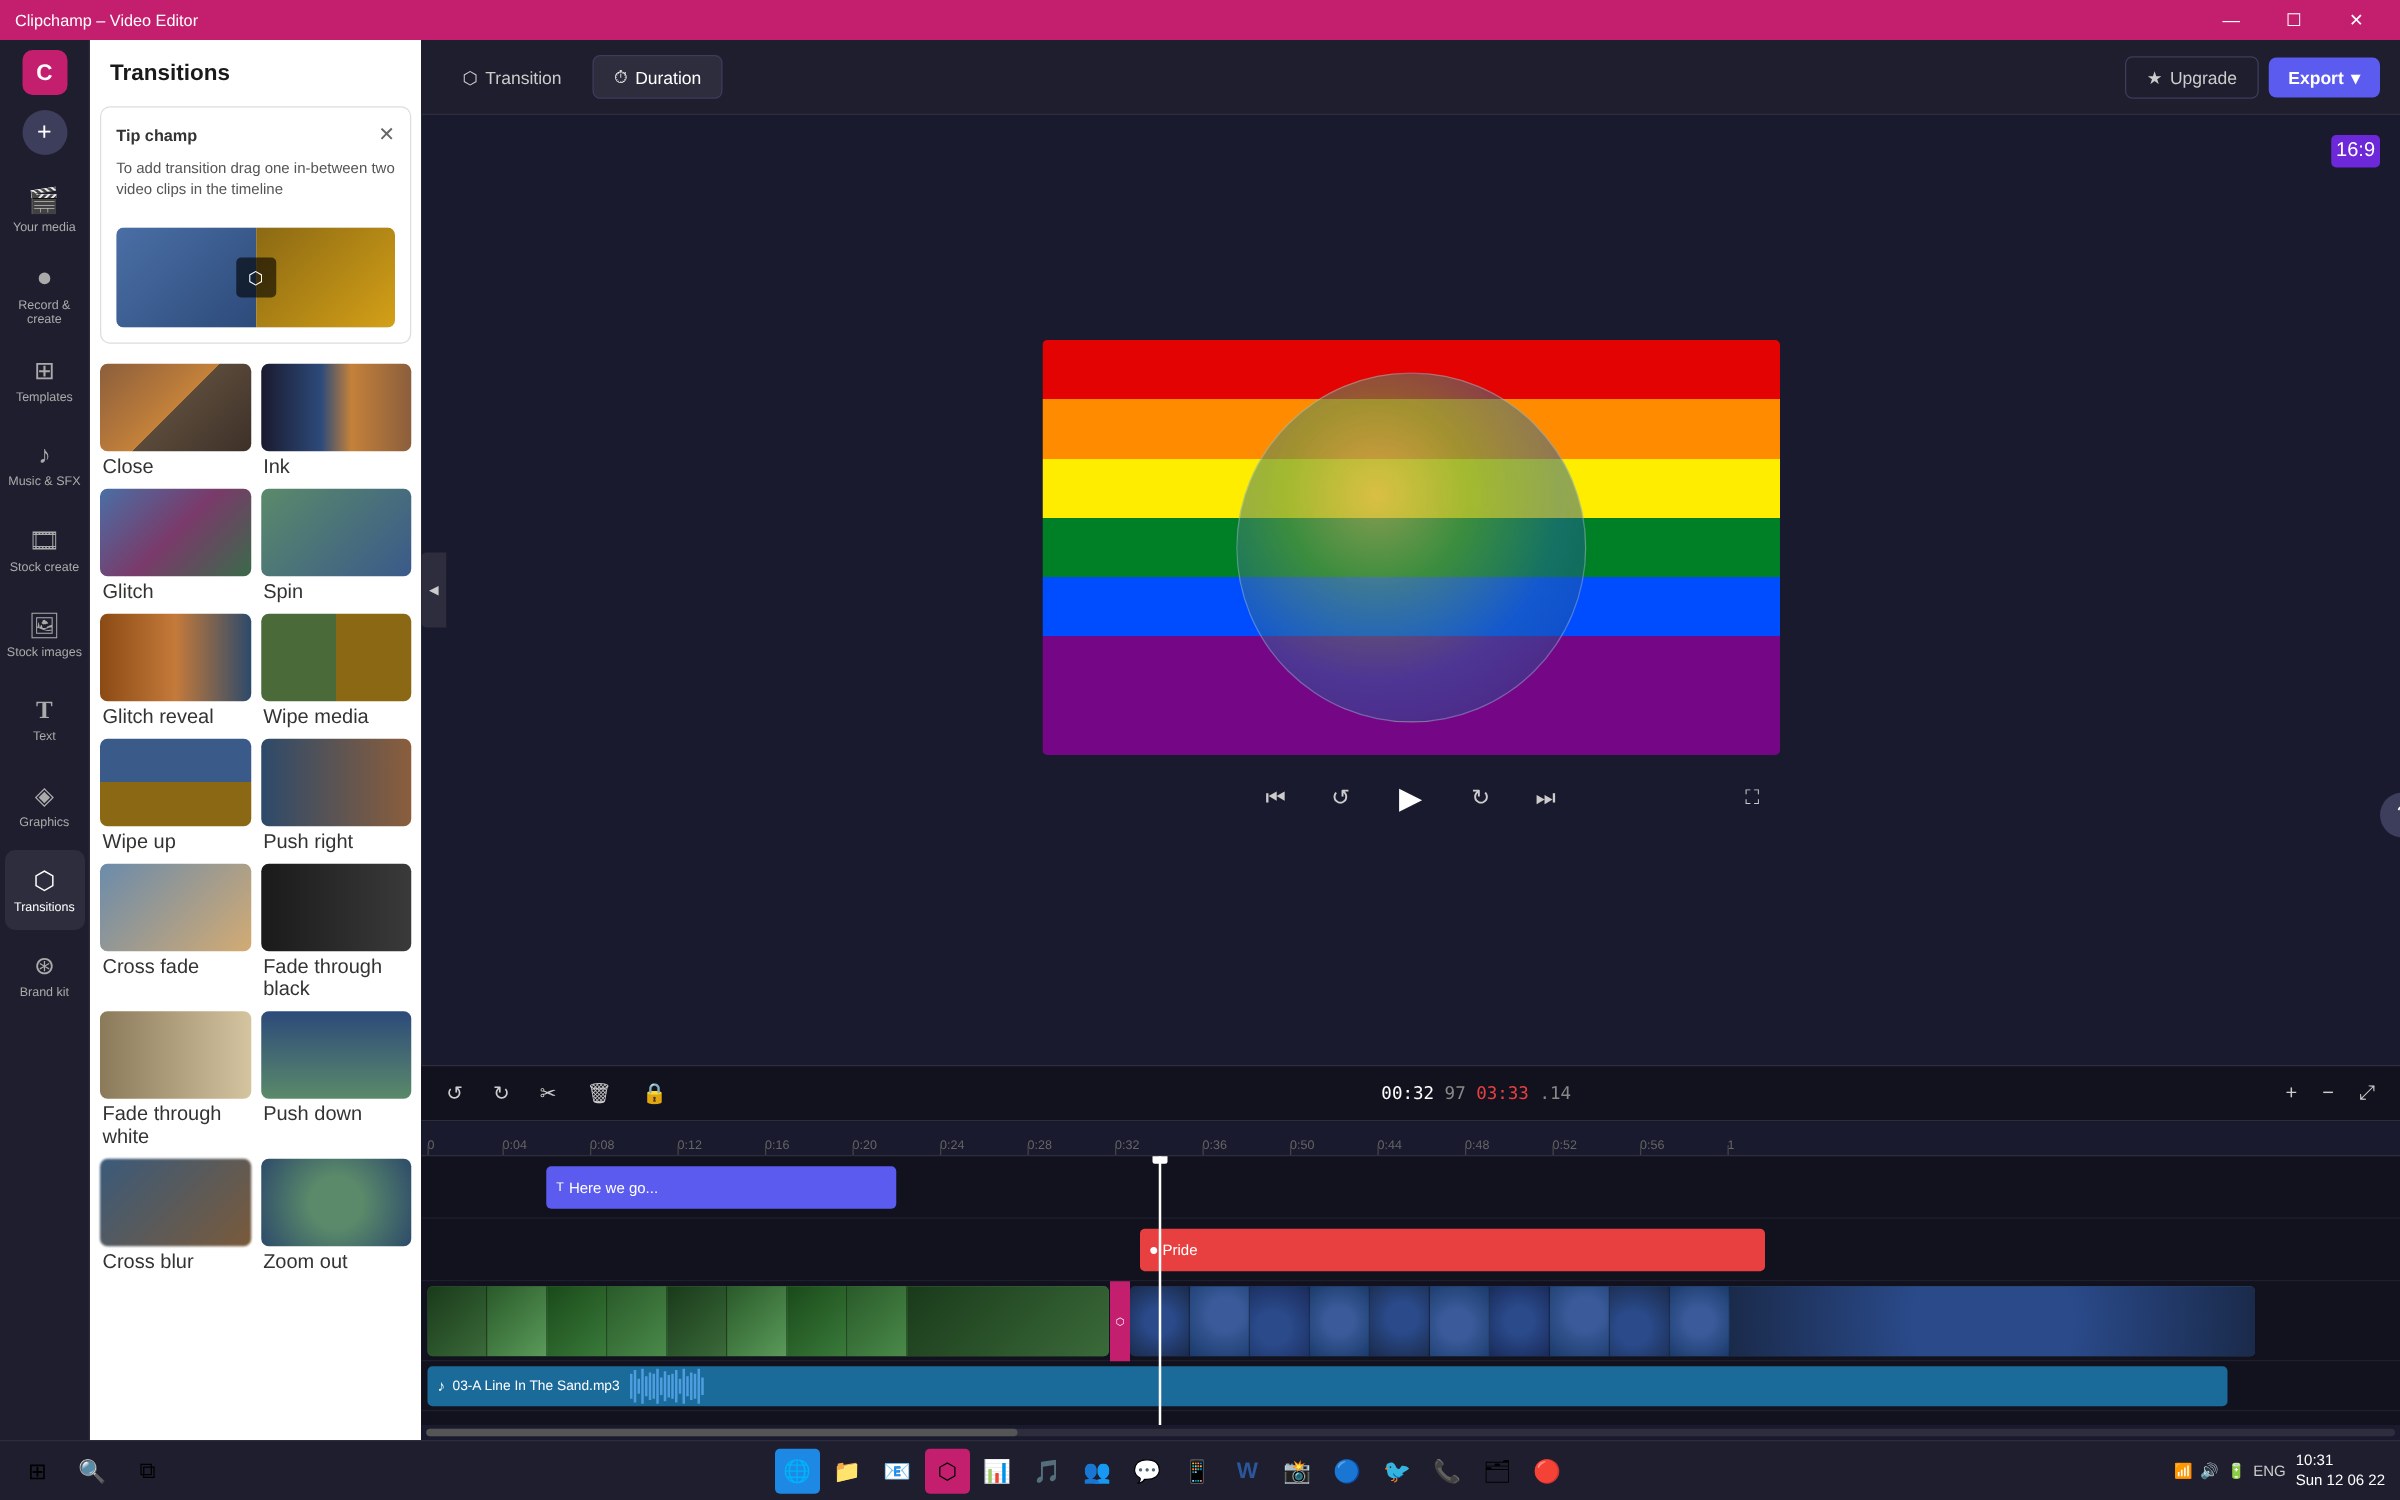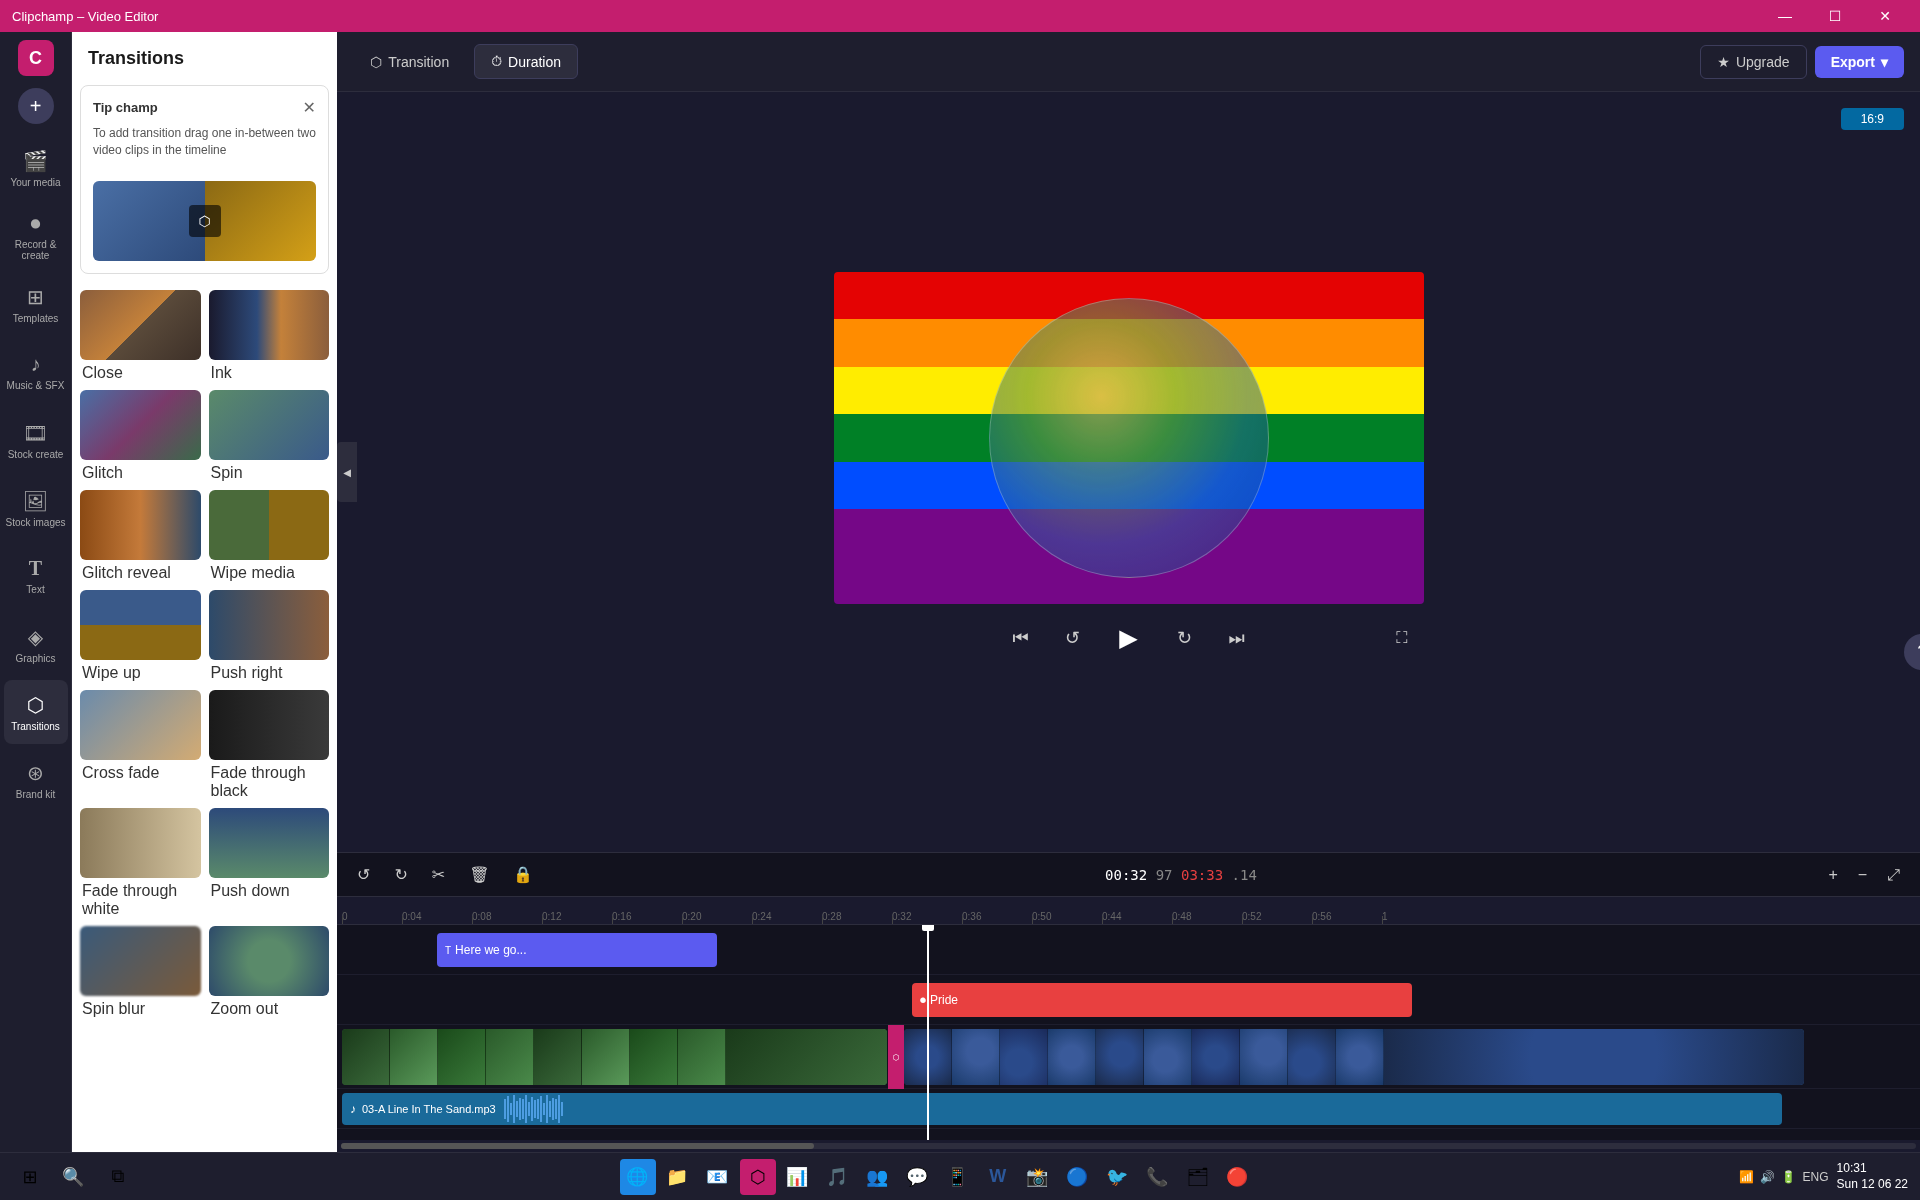--- a/index.html
+++ b/index.html
@@ -219,24 +219,24 @@
       align-items: center;
       justify-content: center;
       padding: 16px;
       position: relative;
       min-height: 0;
     }
     .aspect-badge {
       position: absolute;
       top: 16px;
       right: 16px;
-      background: #0369a1;
+      background: #6d28d9;
       color: white;
-      font-size: 12px;
-      padding: 4px 20px;
+      font-size: 16px;
+      padding: 4px 4px;
       border-radius: 4px;
     }
     .video-frame {
       width: 590px;
       height: 332px;
       position: relative;
       overflow: hidden;
       border-radius: 4px;
     }
     .video-bg-rainbow {
@@ -652,21 +652,21 @@
         <span class="transition-label">Fade through white</span>
       </div>
 
       <div class="transition-item">
         <div class="transition-thumb thumb-push-down"></div>
         <span class="transition-label">Push down</span>
       </div>
 
       <div class="transition-item">
         <div class="transition-thumb thumb-cross-blur"></div>
-        <span class="transition-label">Spin blur</span>
+        <span class="transition-label">Cross blur</span>
       </div>
       <div class="transition-item">
         <div class="transition-thumb thumb-zoom-out"></div>
         <span class="transition-label">Zoom out</span>
       </div>
     </div>
   </div>
 
   <div class="center-area">
 

